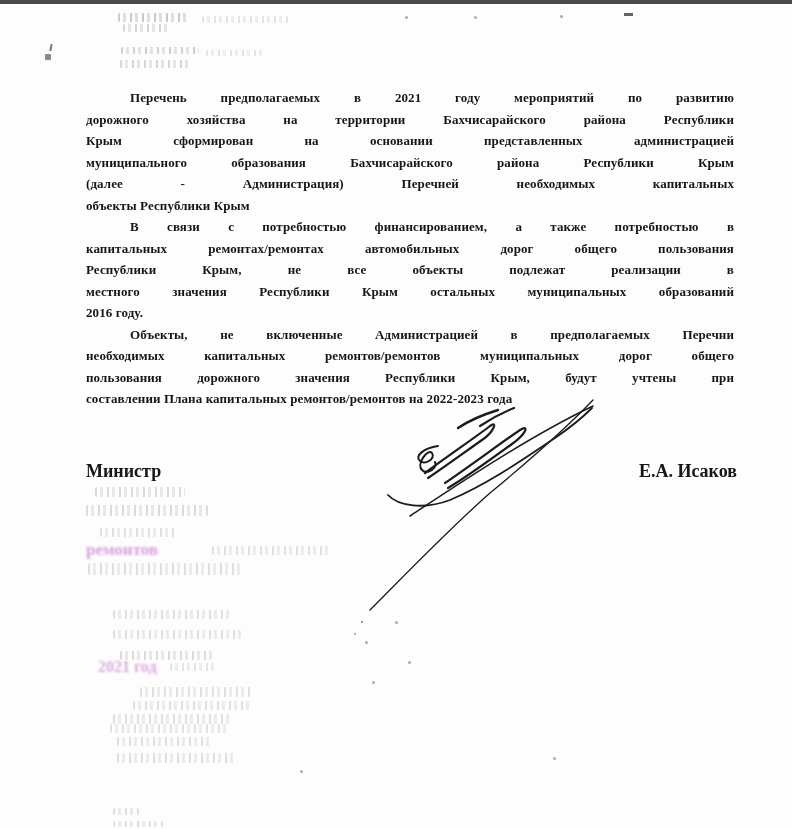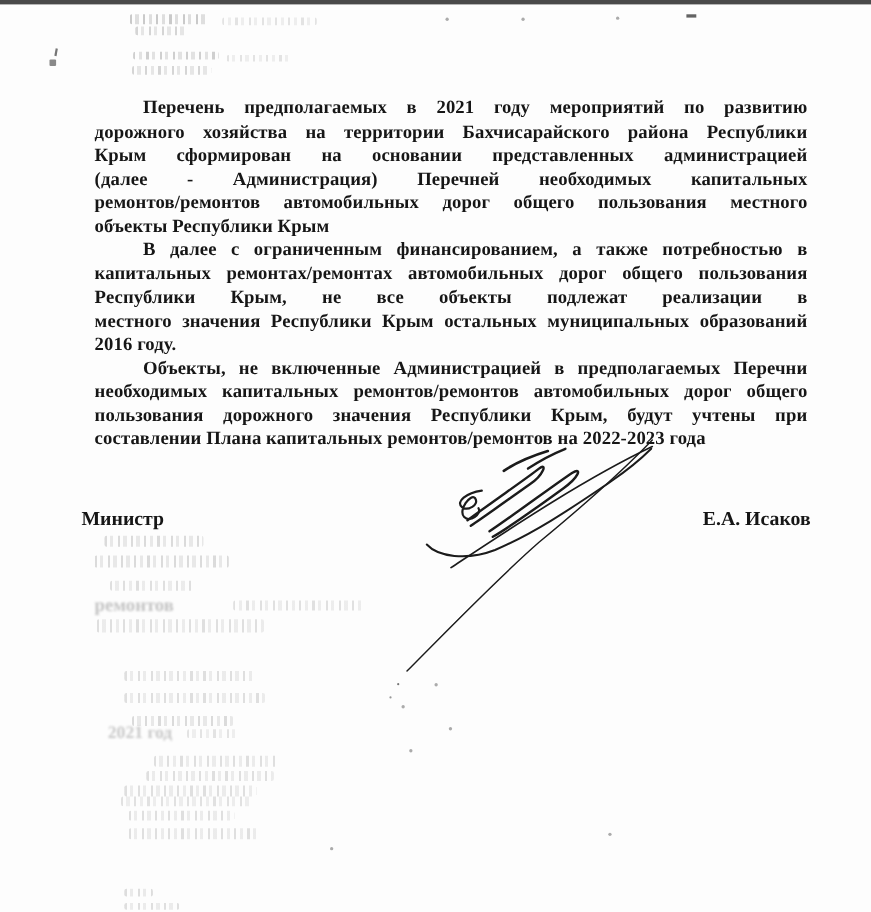--- a/index.html
+++ b/index.html
@@ -13,48 +13,48 @@
     color: #161616;
   }
   .topbar {
     position: absolute; left: 0; top: 0;
     width: 100%; height: 4px;
     background: #4a4a4a;
   }
   .body-text {
     position: absolute;
     left: 86px; top: 87px; width: 648px;
-    font-size: 17px; line-height: 21.5px;
+    font-size: 13px; line-height: 21.5px;
     font-weight: 700;
     letter-spacing: 0.1px;
   }
   .jline { text-align: justify; text-align-last: justify; }
   .jline.indent { padding-left: 44px; }
   .jline.end { text-align-last: left; }
   .signoff {
     position: absolute;
-    left: 74px; right: 55px; top: 461px;
+    left: 86px; right: 55px; top: 461px;
     display: flex; justify-content: space-between;
     font-size: 18px; font-weight: 700;
   }
   .sig-svg { position: absolute; left: 340px; top: 388px; }
   .sig-svg path { fill: none; stroke: #1b1b1b; stroke-linecap: round; }
   
   .sm {
     position: absolute;
     background-image: repeating-linear-gradient(90deg,
       rgba(45,45,45,.55) 0 2px, transparent 2px 5px,
       rgba(45,45,45,.32) 5px 8px, transparent 8px 12px);
     filter: blur(0.6px);
     border-radius: 2px;
   }
   .ghost-text {
     position: absolute;
     font-weight: 700;
-    color: #737373;
+    color: #a21caf;
     filter: blur(0.8px);
     white-space: nowrap;
   }
   .dot {
     position: absolute; width: 3px; height: 3px;
     background: #5a5a5a; border-radius: 50%; opacity: .5;
   }
   .dash { position: absolute; background:#3c3c3c; }
 </style>
 </head>
@@ -75,34 +75,34 @@
   <div class="dot" style="left:560px;top:15px"></div>
   <div class="dash" style="left:624px;top:13px;width:9px;height:3px;opacity:.8"></div>
   <div class="dash" style="left:50px;top:44px;width:2px;height:7px;transform:rotate(10deg);opacity:.7"></div>
   <div class="dash" style="left:45px;top:54px;width:6px;height:6px;opacity:.6;border-radius:1px"></div>
 
   <div class="body-text">
     <div>
       <div class="jline indent">Перечень предполагаемых в 2021 году мероприятий по развитию</div>
       <div class="jline">дорожного хозяйства на территории Бахчисарайского района Республики</div>
       <div class="jline">Крым сформирован на основании представленных администрацией</div>
+      <div class="jline">муниципального образования Бахчисарайского района Республики Крым</div>
       <div class="jline">(далее - Администрация) Перечней необходимых капитальных</div>
-      <div class="jline">ремонтов/ремонтов автомобильных дорог общего пользования местного</div>
       <div class="jline end">объекты Республики Крым</div>
     </div>
     <div>
-      <div class="jline indent">В далее с ограниченным финансированием, а также потребностью в</div>
+      <div class="jline indent">В связи с потребностью финансированием, а также потребностью в</div>
       <div class="jline">капитальных ремонтах/ремонтах автомобильных дорог общего пользования</div>
       <div class="jline">Республики Крым, не все объекты подлежат реализации в</div>
       <div class="jline">местного значения Республики Крым остальных муниципальных образований</div>
       <div class="jline end">2016 году.</div>
     </div>
     <div>
       <div class="jline indent">Объекты, не включенные Администрацией в предполагаемых Перечни</div>
-      <div class="jline">необходимых капитальных ремонтов/ремонтов автомобильных дорог общего</div>
+      <div class="jline">необходимых капитальных ремонтов/ремонтов муниципальных дорог общего</div>
       <div class="jline">пользования дорожного значения Республики Крым, будут учтены при</div>
       <div class="jline end">составлении Плана капитальных ремонтов/ремонтов на 2022-2023 года</div>
     </div>
   </div>
 
   <div class="signoff">
     <span>Министр</span>
     <span>Е.А. Исаков</span>
   </div>
 

